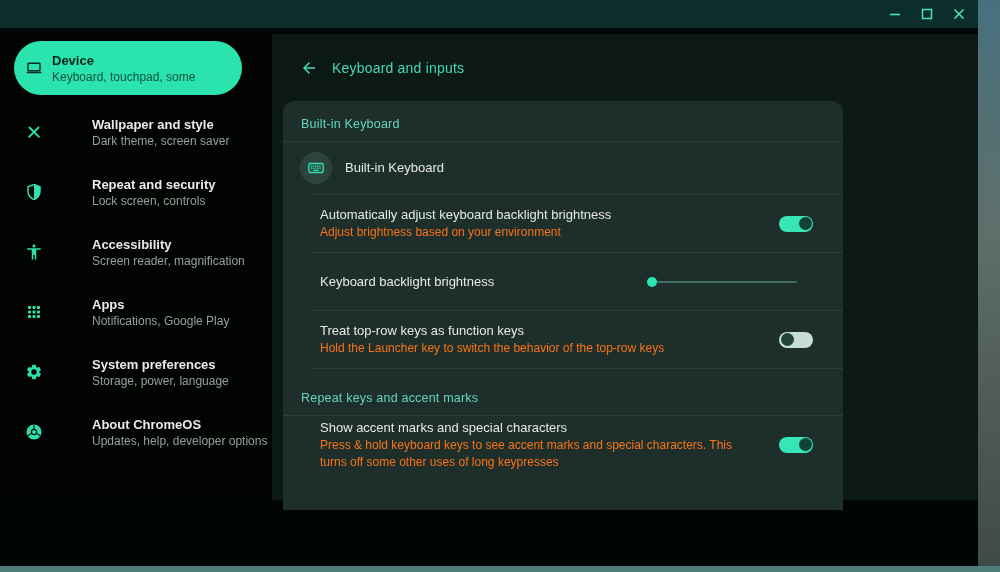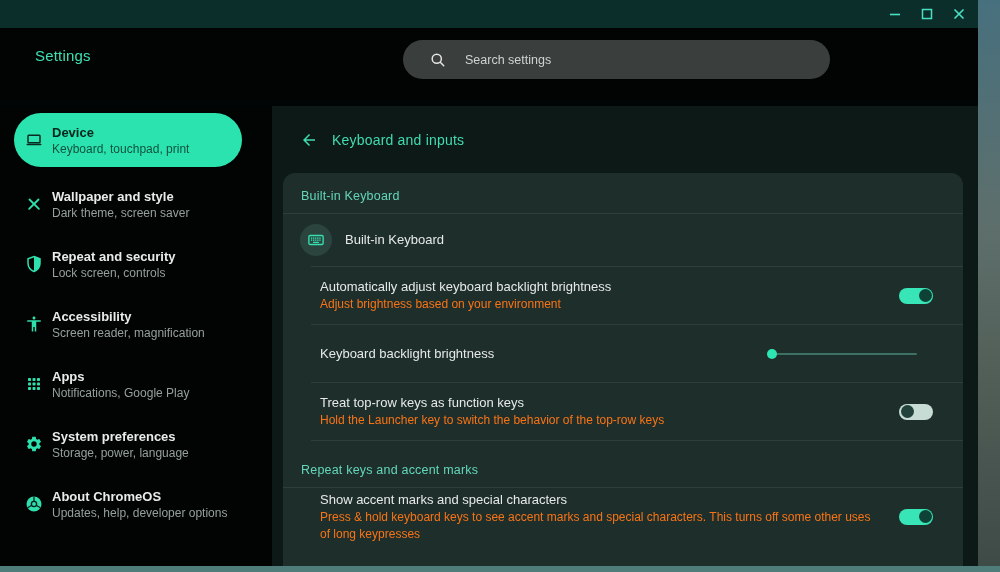--- a/index.html
+++ b/index.html
@@ -24,33 +24,33 @@
   .search-input { background:transparent; border:none; outline:none; margin-left:18px; width:300px; font-size:12.5px; color:#e2e5e3; font-family:inherit; }
   .search-input::placeholder { color:#cfd3d1; opacity:1; }
 
   
   .body { display:flex; height:466px;margin-top:6px; }
   .sidebar { width:272px; background:#020404; padding-top:7px; flex:none; }
   .nav-pill { margin-left:14px; width:228px; height:54px; border-radius:27px; background:#2be3ae; display:flex; align-items:center; padding-left:11px; }
   .nav-pill .nav-icon { color:#0a2b22; }
   .nav-pill .nav-title { color:#06251c; }
   .nav-pill .nav-sub { color:#11523f; }
-  .nav-item { height:60px; display:flex; align-items:center; padding-left:25px; cursor:default; }
+  .nav-item { height:60px; display:flex; align-items:center; padding-left:25px; cursor:default;gap:40px; }
   .nav-item.first { margin-top:7px; }
   .nav-icon { width:18px; height:18px; flex:none; color:#2ee0ac; display:flex; align-items:center; justify-content:center; }
   .nav-text { margin-left:9px; }
   .nav-title { font-size:13px; font-weight:bold; color:#e8ebe9; line-height:17px; }
   .nav-sub { font-size:12px; color:#95a09b; line-height:16px; }
 
   .main { flex:1; background:#0d1916; padding-left:11px; }
   .back-row { height:67px; display:flex; align-items:center; padding-left:17px; }
   .back-btn { width:18px; height:18px; color:#41dcae; display:flex; align-items:center; justify-content:center; cursor:default; }
   .page-title { margin-left:14px; font-size:14px; font-weight:500; color:#41dcae; letter-spacing:.2px; }
 
-  .card { width:680px; height:409px; background:#1e2f2b; border-radius:12px 12px 0 0; overflow:hidden; }
+  .card { width:560px; height:409px; background:#1e2f2b; border-radius:12px 12px 0 0; overflow:hidden; }
   .section-h { padding:16px 18px 10px; font-size:12.5px; color:#63d6b9; letter-spacing:.2px; }
   .section-h.second { padding-top:22px; }
   .hr { border-top:1px solid #2c3f3a; }
   .hr.inset { margin-left:28px; }
 
   .row-device { height:52px; display:flex; align-items:center; padding-left:17px; }
   .icon-circle { width:32px; height:32px; border-radius:50%; background:#2b443e; color:#35e0ae; display:flex; align-items:center; justify-content:center; flex:none; }
   .row-device .row-title { margin-left:13px; }
 
   .row { height:57px; display:flex; align-items:center; padding:0 30px 0 37px;gap:8px; }
@@ -87,45 +87,35 @@
           <rect x="2.5" y="2.5" width="9" height="9" fill="none" stroke="currentColor" stroke-width="1.5"></rect>
         </svg>
     </div>
     <div class="wc">
       <svg width="14" height="14" viewBox="0 0 14 14">
           <path d="M3 3l8 8M11 3l-8 8" stroke="currentColor" stroke-width="1.7" stroke-linecap="round"></path>
         </svg>
     </div>
   </div>
 
-  <div class="app-header">
-    <div class="app-title">Settings</div>
-    <div class="search-pill">
-      <svg width="18" height="18" viewBox="0 0 22 22">
-          <circle cx="9.5" cy="9.5" r="5.6" fill="none" stroke="#e4e6e5" stroke-width="1.8"></circle>
-          <line x1="13.8" y1="13.8" x2="18" y2="18" stroke="#e4e6e5" stroke-width="1.8" stroke-linecap="round"></line>
-        </svg>
-      <input class="search-input" type="text" placeholder="Search settings" style="">
-    </div>
-  </div>
 
   <div class="body">
 
     <div class="sidebar">
 
       <div class="nav-pill">
         <span class="nav-icon">
           <svg width="18" height="18" viewBox="0 0 24 24">
               <rect x="4" y="5.5" width="16" height="10" rx="1" fill="none" stroke="currentColor" stroke-width="2"></rect>
               <rect x="2" y="17" width="20" height="2" rx="1" fill="currentColor"></rect>
             </svg>
         </span>
         <span class="nav-text">
           <div class="nav-title">Device</div>
-          <div class="nav-sub">Keyboard, touchpad, print</div>
+          <div class="nav-sub">Keyboard, touchpad, some</div>
         </span>
       </div>
 
       <div class="nav-item first">
         <span class="nav-icon">
           <svg width="18" height="18" viewBox="0 0 24 24">
               <g stroke="currentColor" stroke-width="2.4" stroke-linecap="round">
                 <path d="M5.5 18.5L18 6"></path>
                 <path d="M6 6l12.5 12.5"></path>
               </g>

